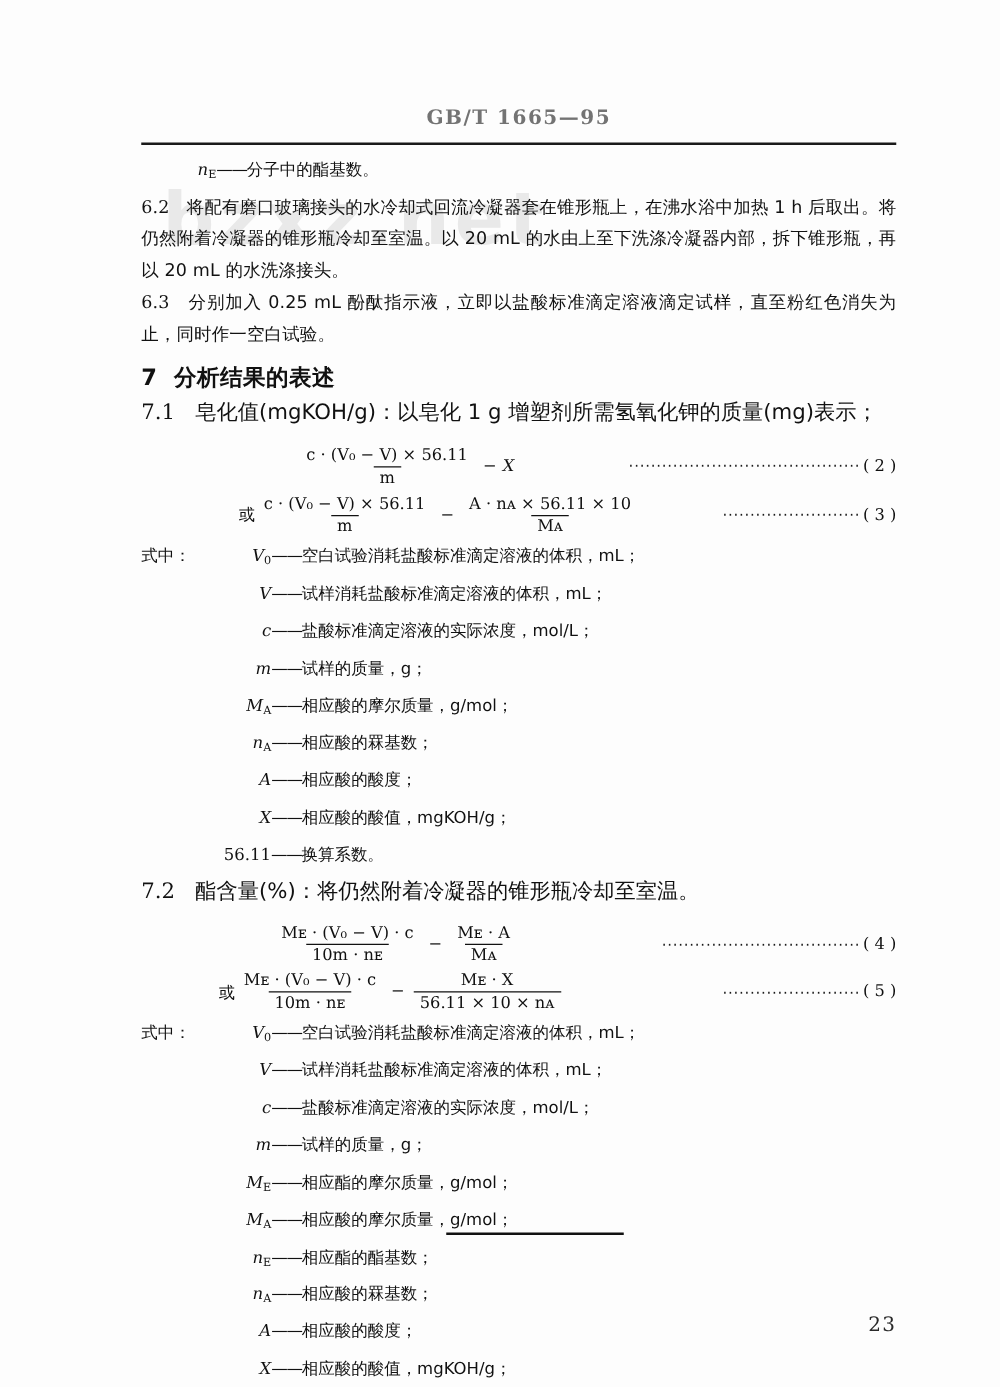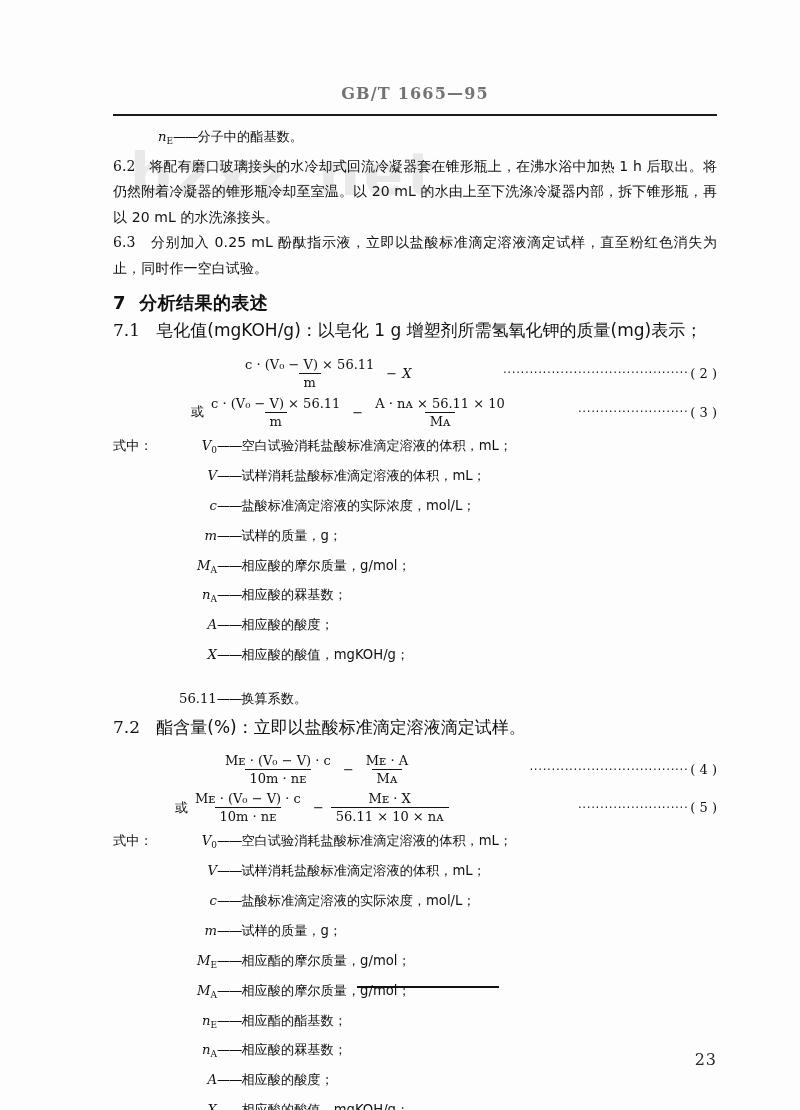--- a/index.html
+++ b/index.html
@@ -218,21 +218,20 @@
     flex: 0 0 auto;
     width: 46px;
     text-align: right;
     font-family: "DejaVu Serif", "Liberation Serif", serif;
     font-style: italic;
     white-space: nowrap;
     font-size: 13.2px;
   }
   .where-sym.upright {
     font-style: normal;
-    margin-top: 14px;
   }
   .where-dash {
     flex: 0 0 auto;
     white-space: nowrap;
     letter-spacing: -1px;
   }
   .where-desc {
     flex: 1 1 auto;
     white-space: nowrap;
   }
@@ -386,21 +385,21 @@
         <div class="where-row">
           <span class="where-lead"></span>
           <span class="where-sym upright" style="width:auto;padding-left:8px;"><span>56.11</span></span>
           <span class="where-dash">——</span>
           <span class="where-desc">换算系数。</span>
         </div>
       </div>
 
       <div class="gap-s"></div>
 
-      <div class="sub-head"><span class="lbl">7.2</span>&nbsp;&nbsp;&nbsp;<span>酯含量(%)：立即以盐酸标准滴定溶液滴定试样。</span></div>
+      <div class="sub-head"><span class="lbl">7.2</span>&nbsp;&nbsp;&nbsp;<span>酯含量(%)：将仍然附着冷凝器的锥形瓶冷却至室温。</span></div>
 
       <div class="gap-l"></div>
 
       <div class="formula-row">
         <span style="flex:0 0 105px;"></span>
         <span class="formula-body">
           <span class="frac">
             <span class="nume">Mᴇ · (V₀ − V) · c</span>
             <span class="deno">10m · nᴇ</span>
           </span>

